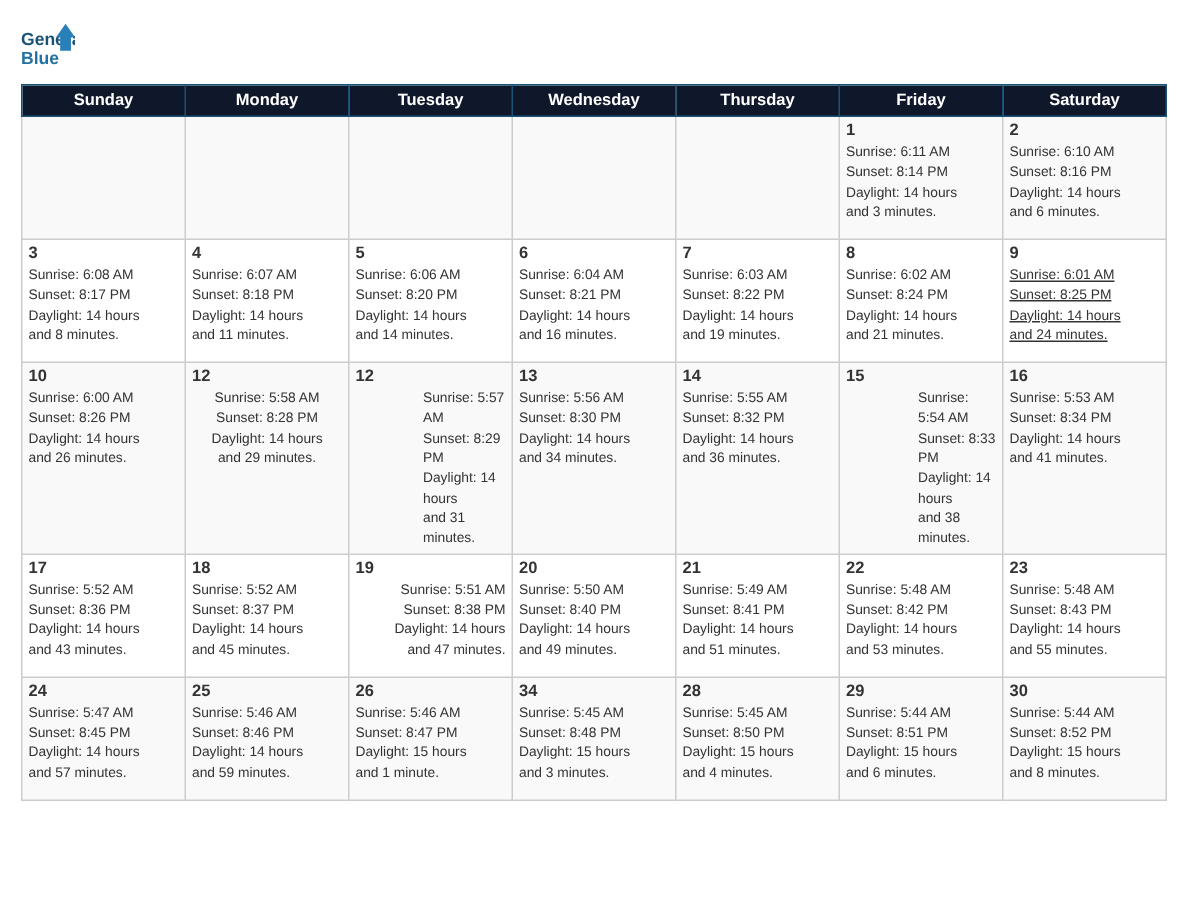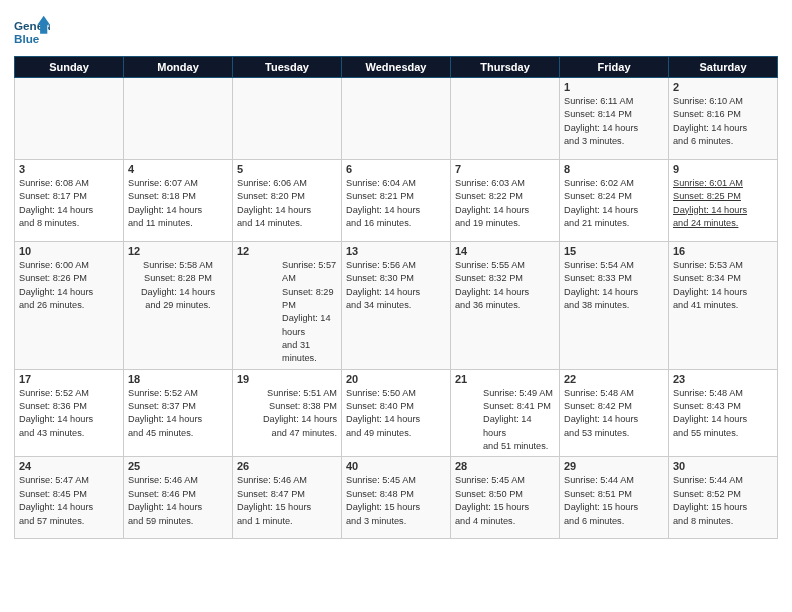--- a/index.html
+++ b/index.html
@@ -218,21 +218,21 @@
           </td>
           <td>
             <span class="day-num">14</span>
             <div class="day-info" style="white-space: pre-line;">Sunrise: 5:55 AM
 Sunset: 8:32 PM
 Daylight: 14 hours
 and 36 minutes.</div>
           </td>
           <td>
             <span class="day-num">15</span>
-            <div class="day-info" style="white-space: pre-line;">Sunrise: 5:54 AM
+            <div class="day-info" style="white-space: pre-line; margin-left: 48px;">Sunrise: 5:54 AM
 Sunset: 8:33 PM
 Daylight: 14 hours
 and 38 minutes.</div>
           </td>
           <td>
             <span class="day-num">16</span>
             <div class="day-info" style="white-space: pre-line;">Sunrise: 5:53 AM
 Sunset: 8:34 PM
 Daylight: 14 hours
 and 41 minutes.</div>
@@ -262,21 +262,21 @@
           </td>
           <td>
             <span class="day-num">20</span>
             <div class="day-info" style="white-space: pre-line;">Sunrise: 5:50 AM
 Sunset: 8:40 PM
 Daylight: 14 hours
 and 49 minutes.</div>
           </td>
           <td>
             <span class="day-num">21</span>
-            <div class="day-info" style="white-space: pre-line; margin-left: 28px;">Sunrise: 5:49 AM
+            <div class="day-info" style="white-space: pre-line;">Sunrise: 5:49 AM
 Sunset: 8:41 PM
 Daylight: 14 hours
 and 51 minutes.</div>
           </td>
           <td>
             <span class="day-num">22</span>
             <div class="day-info" style="white-space: pre-line;">Sunrise: 5:48 AM
 Sunset: 8:42 PM
 Daylight: 14 hours
 and 53 minutes.</div>
@@ -305,21 +305,21 @@
 and 59 minutes.</div>
           </td>
           <td>
             <span class="day-num">26</span>
             <div class="day-info" style="white-space: pre-line;">Sunrise: 5:46 AM
 Sunset: 8:47 PM
 Daylight: 15 hours
 and 1 minute.</div>
           </td>
           <td>
-            <span class="day-num">40</span>
+            <span class="day-num">34</span>
             <div class="day-info" style="white-space: pre-line;">Sunrise: 5:45 AM
 Sunset: 8:48 PM
 Daylight: 15 hours
 and 3 minutes.</div>
           </td>
           <td>
             <span class="day-num">28</span>
             <div class="day-info" style="white-space: pre-line;">Sunrise: 5:45 AM
 Sunset: 8:50 PM
 Daylight: 15 hours

